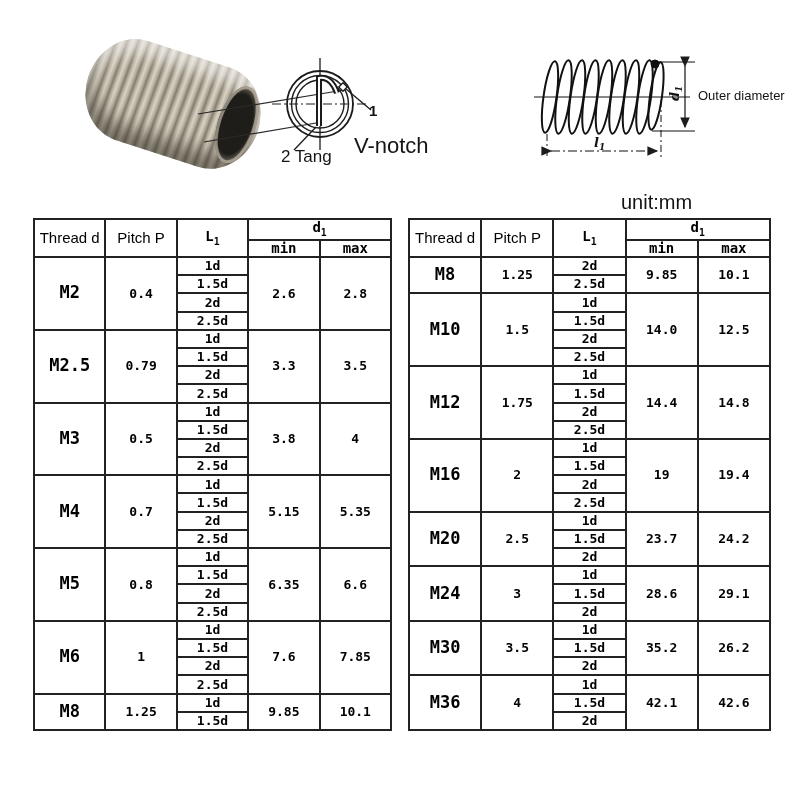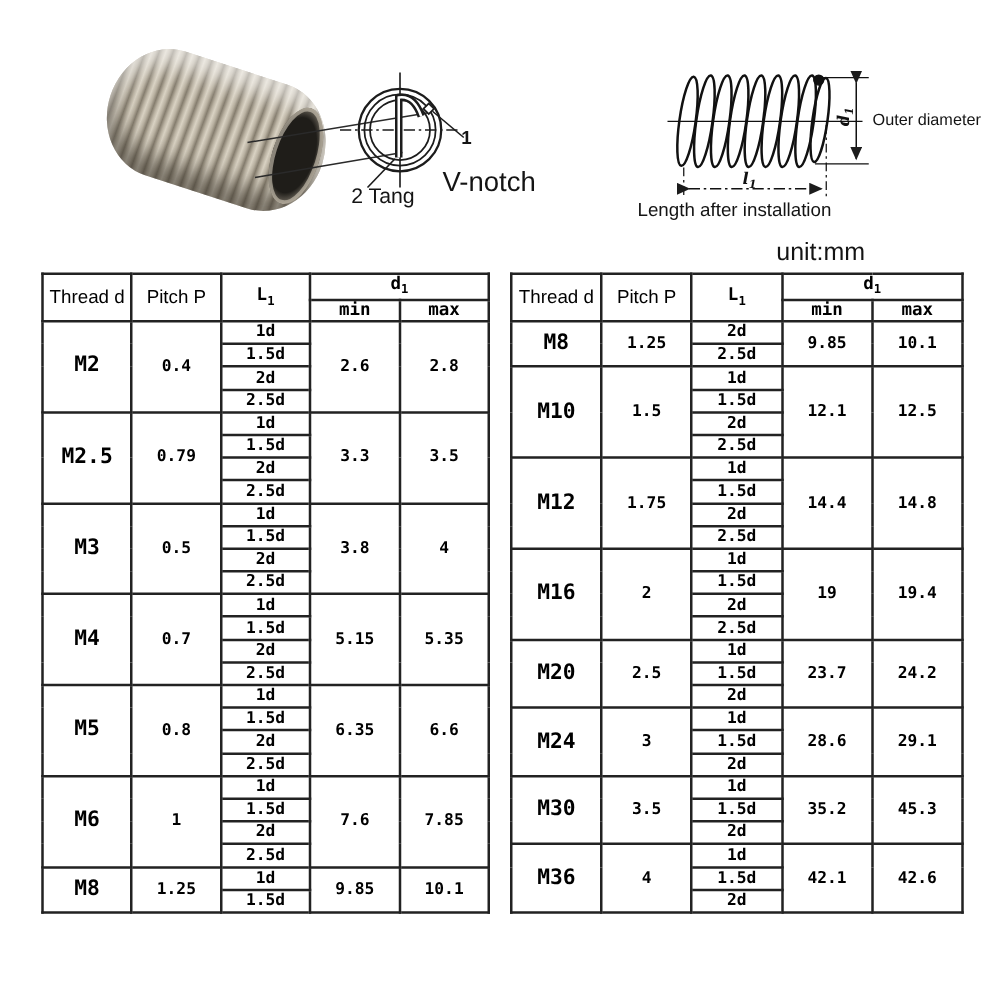--- a/index.html
+++ b/index.html
@@ -101,21 +101,20 @@
     </g>
 
     <text x="679" y="101" transform="rotate(-90 679 101)" font-family="DejaVu Serif, serif" font-style="italic" font-weight="bold" font-size="13" fill="#111"><tspan>d</tspan><tspan dy="3" font-size="9">1</tspan></text>
     <text x="594" y="147" font-family="DejaVu Serif, serif" font-style="italic" font-weight="bold" font-size="13" fill="#111"><tspan>l</tspan><tspan dy="3" font-size="9">1</tspan></text>
   </svg>
 
   <div class="lbl lbl-callout1">1</div>
   <div class="lbl lbl-vnotch">V-notch</div>
   <div class="lbl lbl-tang">2 Tang</div>
   <div class="lbl lbl-outer">Outer diameter</div>
-  <div class="lbl lbl-length">Length after installation</div>
   <div class="lbl lbl-unit">unit:mm</div>
 
   <div class="tablewrap tw-left" id="table-left">
       <table class="spec">
         <thead>
           <tr class="hr1">
             <th class="h-sans" rowspan="2">Thread d</th>
             <th class="h-sans" rowspan="2">Pitch P</th>
             <th class="h-mono" rowspan="2">L<sub>1</sub></th>
             <th class="h-mono" colspan="2">d<sub>1</sub></th>
@@ -257,21 +256,21 @@
             <td class="c-mono" rowspan="2">9.85</td>
             <td class="c-mono" rowspan="2">10.1</td>
           </tr>
           <tr>
             <td class="c-mono">2.5d</td>
           </tr>
           <tr>
             <td class="c-mono c-thread" rowspan="4">M10</td>
             <td class="c-mono" rowspan="4">1.5</td>
             <td class="c-mono">1d</td>
-            <td class="c-mono" rowspan="4">12.1</td>
+            <td class="c-mono" rowspan="4">14.0</td>
             <td class="c-mono" rowspan="4">12.5</td>
           </tr>
           <tr>
             <td class="c-mono">1.5d</td>
           </tr>
           <tr>
             <td class="c-mono">2d</td>
           </tr>
           <tr>
             <td class="c-mono">2.5d</td>
@@ -332,21 +331,21 @@
             <td class="c-mono">1.5d</td>
           </tr>
           <tr>
             <td class="c-mono">2d</td>
           </tr>
           <tr>
             <td class="c-mono c-thread" rowspan="3">M30</td>
             <td class="c-mono" rowspan="3">3.5</td>
             <td class="c-mono">1d</td>
             <td class="c-mono" rowspan="3">35.2</td>
-            <td class="c-mono" rowspan="3">45.3</td>
+            <td class="c-mono" rowspan="3">26.2</td>
           </tr>
           <tr>
             <td class="c-mono">1.5d</td>
           </tr>
           <tr>
             <td class="c-mono">2d</td>
           </tr>
           <tr>
             <td class="c-mono c-thread" rowspan="3">M36</td>
             <td class="c-mono" rowspan="3">4</td>

